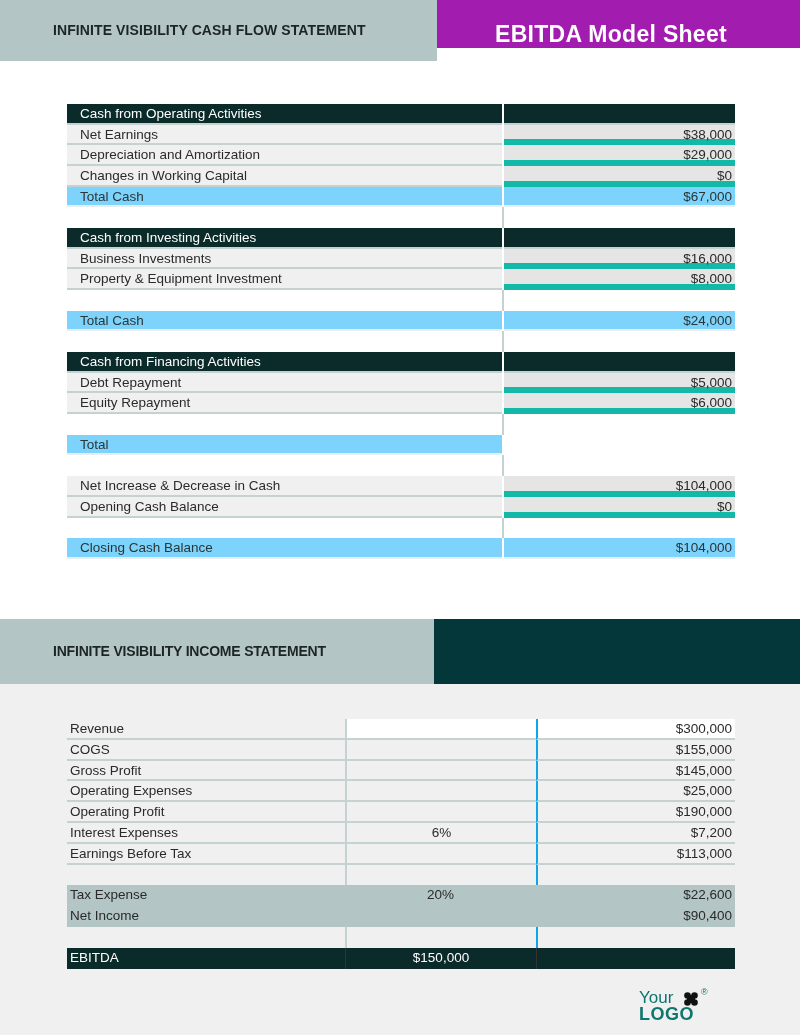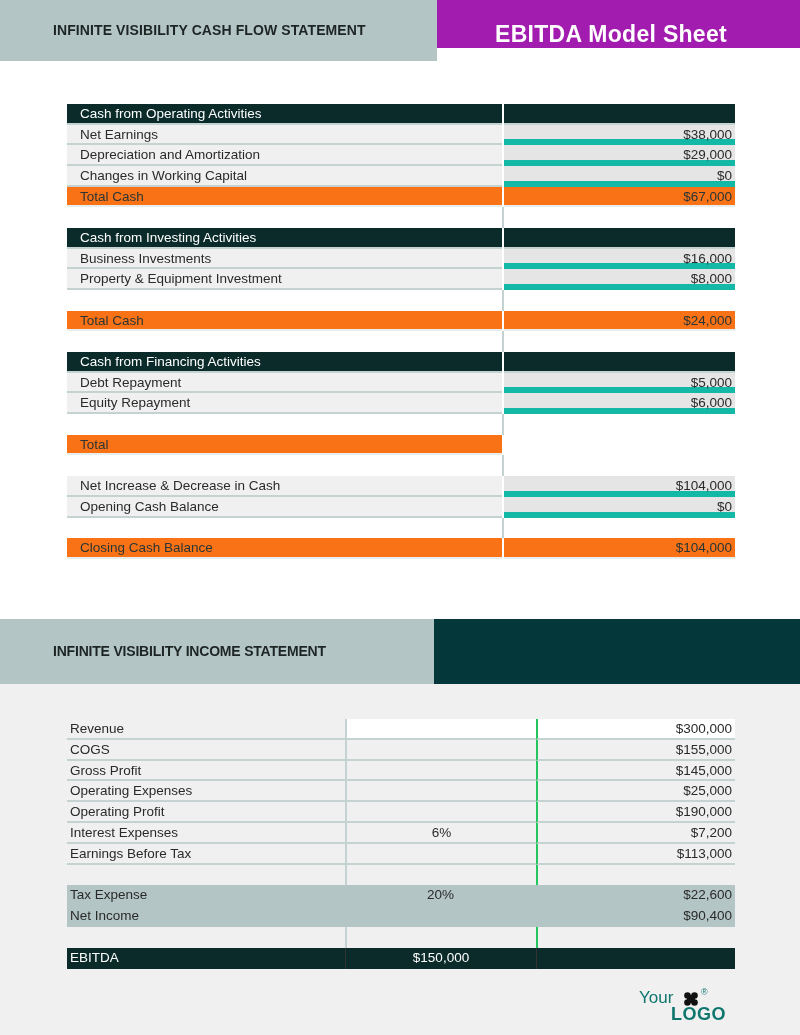--- a/index.html
+++ b/index.html
@@ -10,47 +10,47 @@
   .top-band .left { position: absolute; left: 0; top: 0; width: 437px; height: 61px; background: #b4c5c5; }
   .top-band .right { position: absolute; left: 437px; top: 0; width: 363px; height: 48px; background: #a21caf; }
   .top-band .left span { position: absolute; left: 53px; top: 22px; font-size: 14px; font-weight: 600; color: #1d2424; letter-spacing: 0.1px; }
   .top-band .right span { position: absolute; left: 58px; top: 21px; font-size: 23px; font-weight: bold; color: #ffffff; letter-spacing: 0.3px; }
 
   .table { position: absolute; left: 67px; width: 668px; }
   .row { position: relative; height: 20.7px; font-size: 13.5px; line-height: 20px; }
   .row .c1 { position: absolute; left: 0; top: 0; width: 435px; height: 100%; padding-left: 13px; background: #f0f0f0; border-bottom: 2px solid #c4d2d2; }
   .row .c2 { position: absolute; left: 437px; top: 0; width: 231px; height: 100%; padding-right: 3px; text-align: right; background: #e5e5e5; border-bottom: 6px solid #14b8a6; }
   .row.head .c1, .row.head .c2 { background: #0b2a2a; color: #ffffff; border-bottom: 2px solid #c4d2d2; }
-  .row.total .c1, .row.total .c2 { background: #f97316; color: #2a3535; border-bottom: 2px solid #e8eeee; }
+  .row.total .c1, .row.total .c2 { background: #7dd3fc; color: #2a3535; border-bottom: 2px solid #e8eeee; }
   .row.blank .c1 { background: #ffffff; border-bottom: none; }
   .row.blank .c2 { background: #ffffff; border-bottom: none; border-left: 2px solid #c4d2d2; left: 435px; }
 
   .divider { position: absolute; left: 0; top: 619px; width: 800px; height: 65px; }
   .divider .left { position: absolute; left: 0; top: 0; width: 434px; height: 65px; background: #b4c5c5; }
   .divider .right { position: absolute; left: 434px; top: 0; width: 366px; height: 65px; background: #03373a; }
   .divider .left span { position: absolute; left: 53px; top: 24px; font-size: 14px; font-weight: 600; color: #1d2424; letter-spacing: -0.2px; }
 
   .bottom-area { position: absolute; left: 0; top: 684px; width: 800px; height: 351px; background: #f0f0f0; }
 
   .itable { position: absolute; left: 67px; top: 719px; width: 668px; }
   .irow { position: relative; height: 20.8px; font-size: 13.5px; line-height: 20px; }
   .irow > div { position: absolute; top: 0; height: 100%; border-bottom: 2px solid #c4d2d2; }
   .irow .c1 { left: 0; width: 278px; padding-left: 3px; background: #f0f0f0; }
   .irow .c2 { left: 278px; width: 191px; text-align: center; background: #f0f0f0; border-left: 2px solid #c4d2d2; }
-  .irow .c3 { left: 469px; width: 199px; text-align: right; padding-right: 3px; background: #f0f0f0; border-left: 2px solid #22c55e; }
+  .irow .c3 { left: 469px; width: 199px; text-align: right; padding-right: 3px; background: #f0f0f0; border-left: 2px solid #0ea5e9; }
   .irow.first .c2, .irow.first .c3 { background: #ffffff; }
   .irow.blank > div { border-bottom: none; }
   .irow.blank .c1 { background: #f0f0f0; }
   .irow.teal .c1, .irow.teal .c2, .irow.teal .c3 { background: #b4c5c5; border-left: none; border-bottom: none; }
   .irow.ebitda .c1, .irow.ebitda .c2, .irow.ebitda .c3 { background: #0b2a2a; color: #ffffff; border-bottom: none; border-left: 1px solid #333; }
   .irow.ebitda .c1 { border-left: none; }
 
   .logo { position: absolute; left: 639px; top: 989px; width: 80px; height: 36px; color: #0f766e; }
   .logo .your { position: absolute; left: 0; top: 0; font-size: 17px; line-height: 18px; }
-  .logo .logo-word { position: absolute; left: 0; top: 16px; font-size: 18px; font-weight: bold; line-height: 18px; letter-spacing: 0.5px; margin-left: 32px; }
+  .logo .logo-word { position: absolute; left: 0; top: 16px; font-size: 18px; font-weight: bold; line-height: 18px; letter-spacing: 0.5px; }
   .logo .mark { position: absolute; left: 45px; top: 3px; width: 14px; height: 14px; }
   .logo .reg { position: absolute; left: 62px; top: -2px; font-size: 9px; }
 </style>
 </head>
 <body>
 
 <div class="top-band">
   <div class="left">
     <span>INFINITE VISIBILITY CASH FLOW STATEMENT</span>
   </div>

